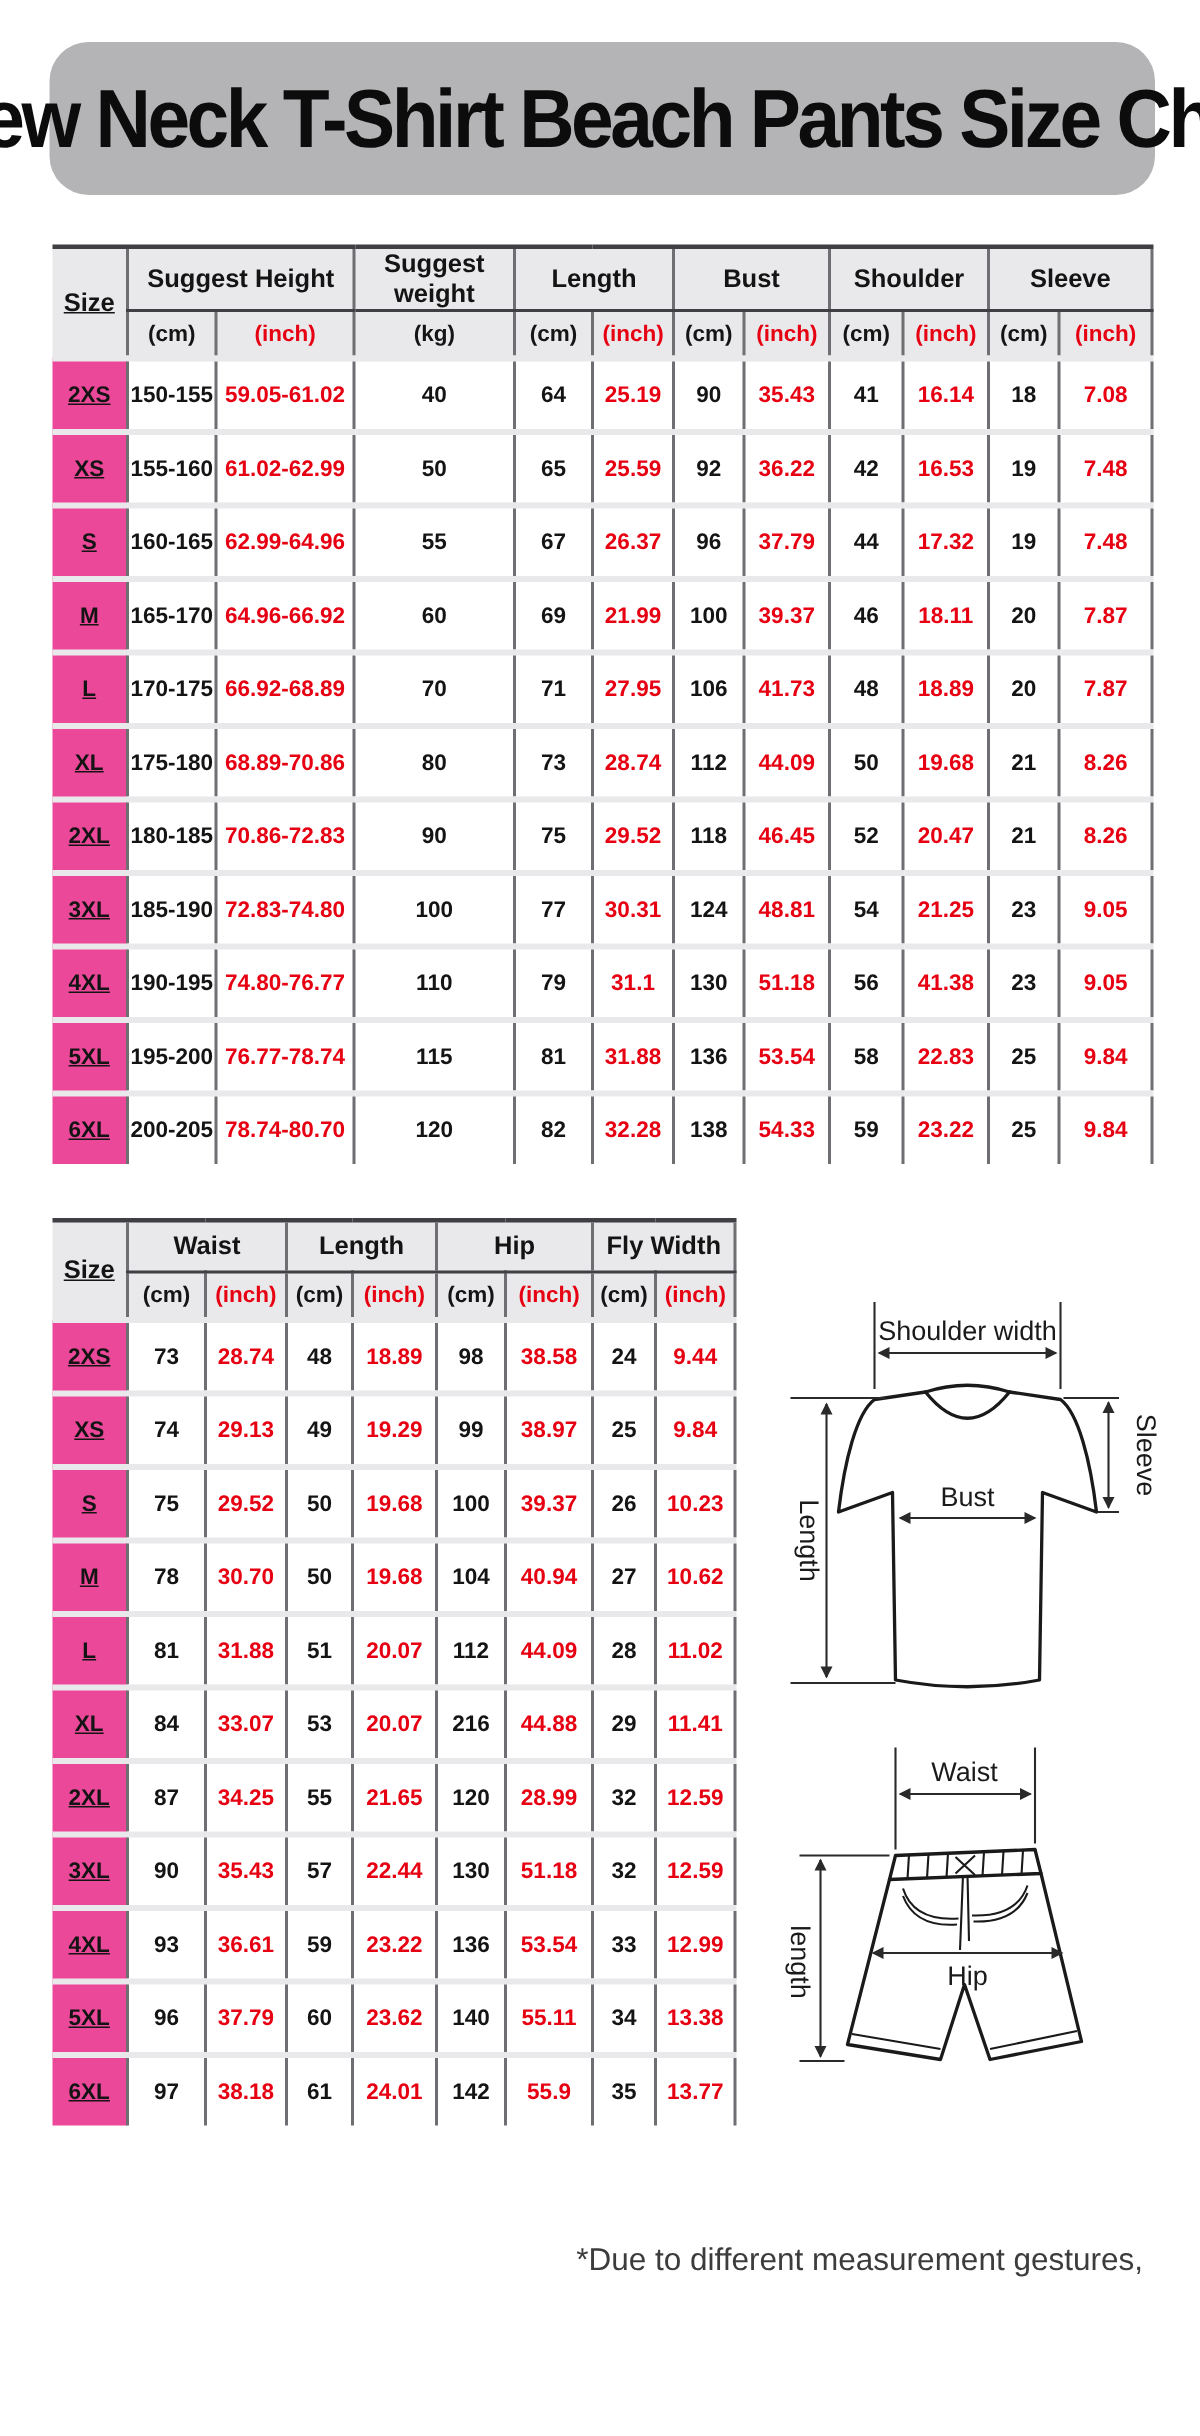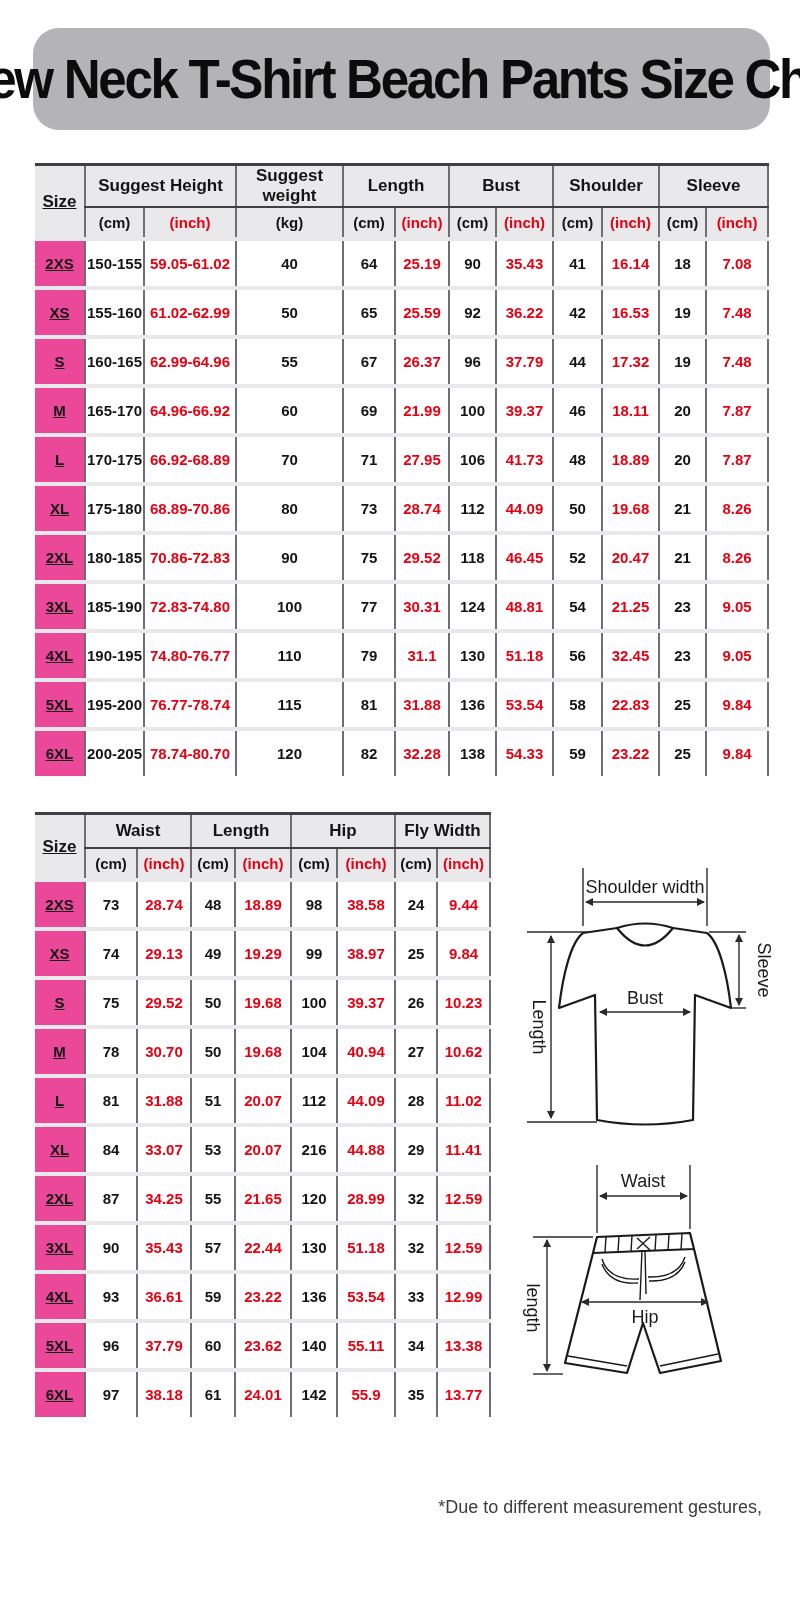--- a/index.html
+++ b/index.html
@@ -48,21 +48,21 @@
   #pants-diagram { left:505px; top:1160px; width:290px; height:225px; }
   .diagram svg { display:block; }
   .outline { fill:none; stroke:#1a1a1a; stroke-width:2.2; stroke-linejoin:round; stroke-linecap:round; }
   .thin    { fill:none; stroke:#1a1a1a; stroke-width:1.4; }
   .dim     { fill:none; stroke:#2a2a2a; stroke-width:1.4; }
   .dim-text { fill:#1a1a1a; font-size:18px; font-family:"Liberation Sans","DejaVu Sans",sans-serif; }
 
   
   .footnote {
     position:absolute; right:38px; top:1494px; text-align:right;
-    font-size:18px; line-height:26px; color:#3c3c3c;
+    font-size:21px; line-height:26px; color:#3c3c3c;
   }
 </style>
 </head>
 <body>
 
 <div class="title-box">
   <h1>Crew Neck T-Shirt Beach Pants Size Chart</h1>
 </div>
 
 <table id="shirt-table" class="size-table">
@@ -220,21 +220,21 @@
       <tr>
         <th class="size-cell">4XL</th>
         <td>190-195</td>
         <td class="inch">74.80-76.77</td>
         <td>110</td>
         <td>79</td>
         <td class="inch">31.1</td>
         <td>130</td>
         <td class="inch">51.18</td>
         <td>56</td>
-        <td class="inch">32.45</td>
+        <td class="inch">41.38</td>
         <td>23</td>
         <td class="inch">9.05</td>
       </tr>
       <tr>
         <th class="size-cell">5XL</th>
         <td>195-200</td>
         <td class="inch">76.77-78.74</td>
         <td>115</td>
         <td>81</td>
         <td class="inch">31.88</td>

